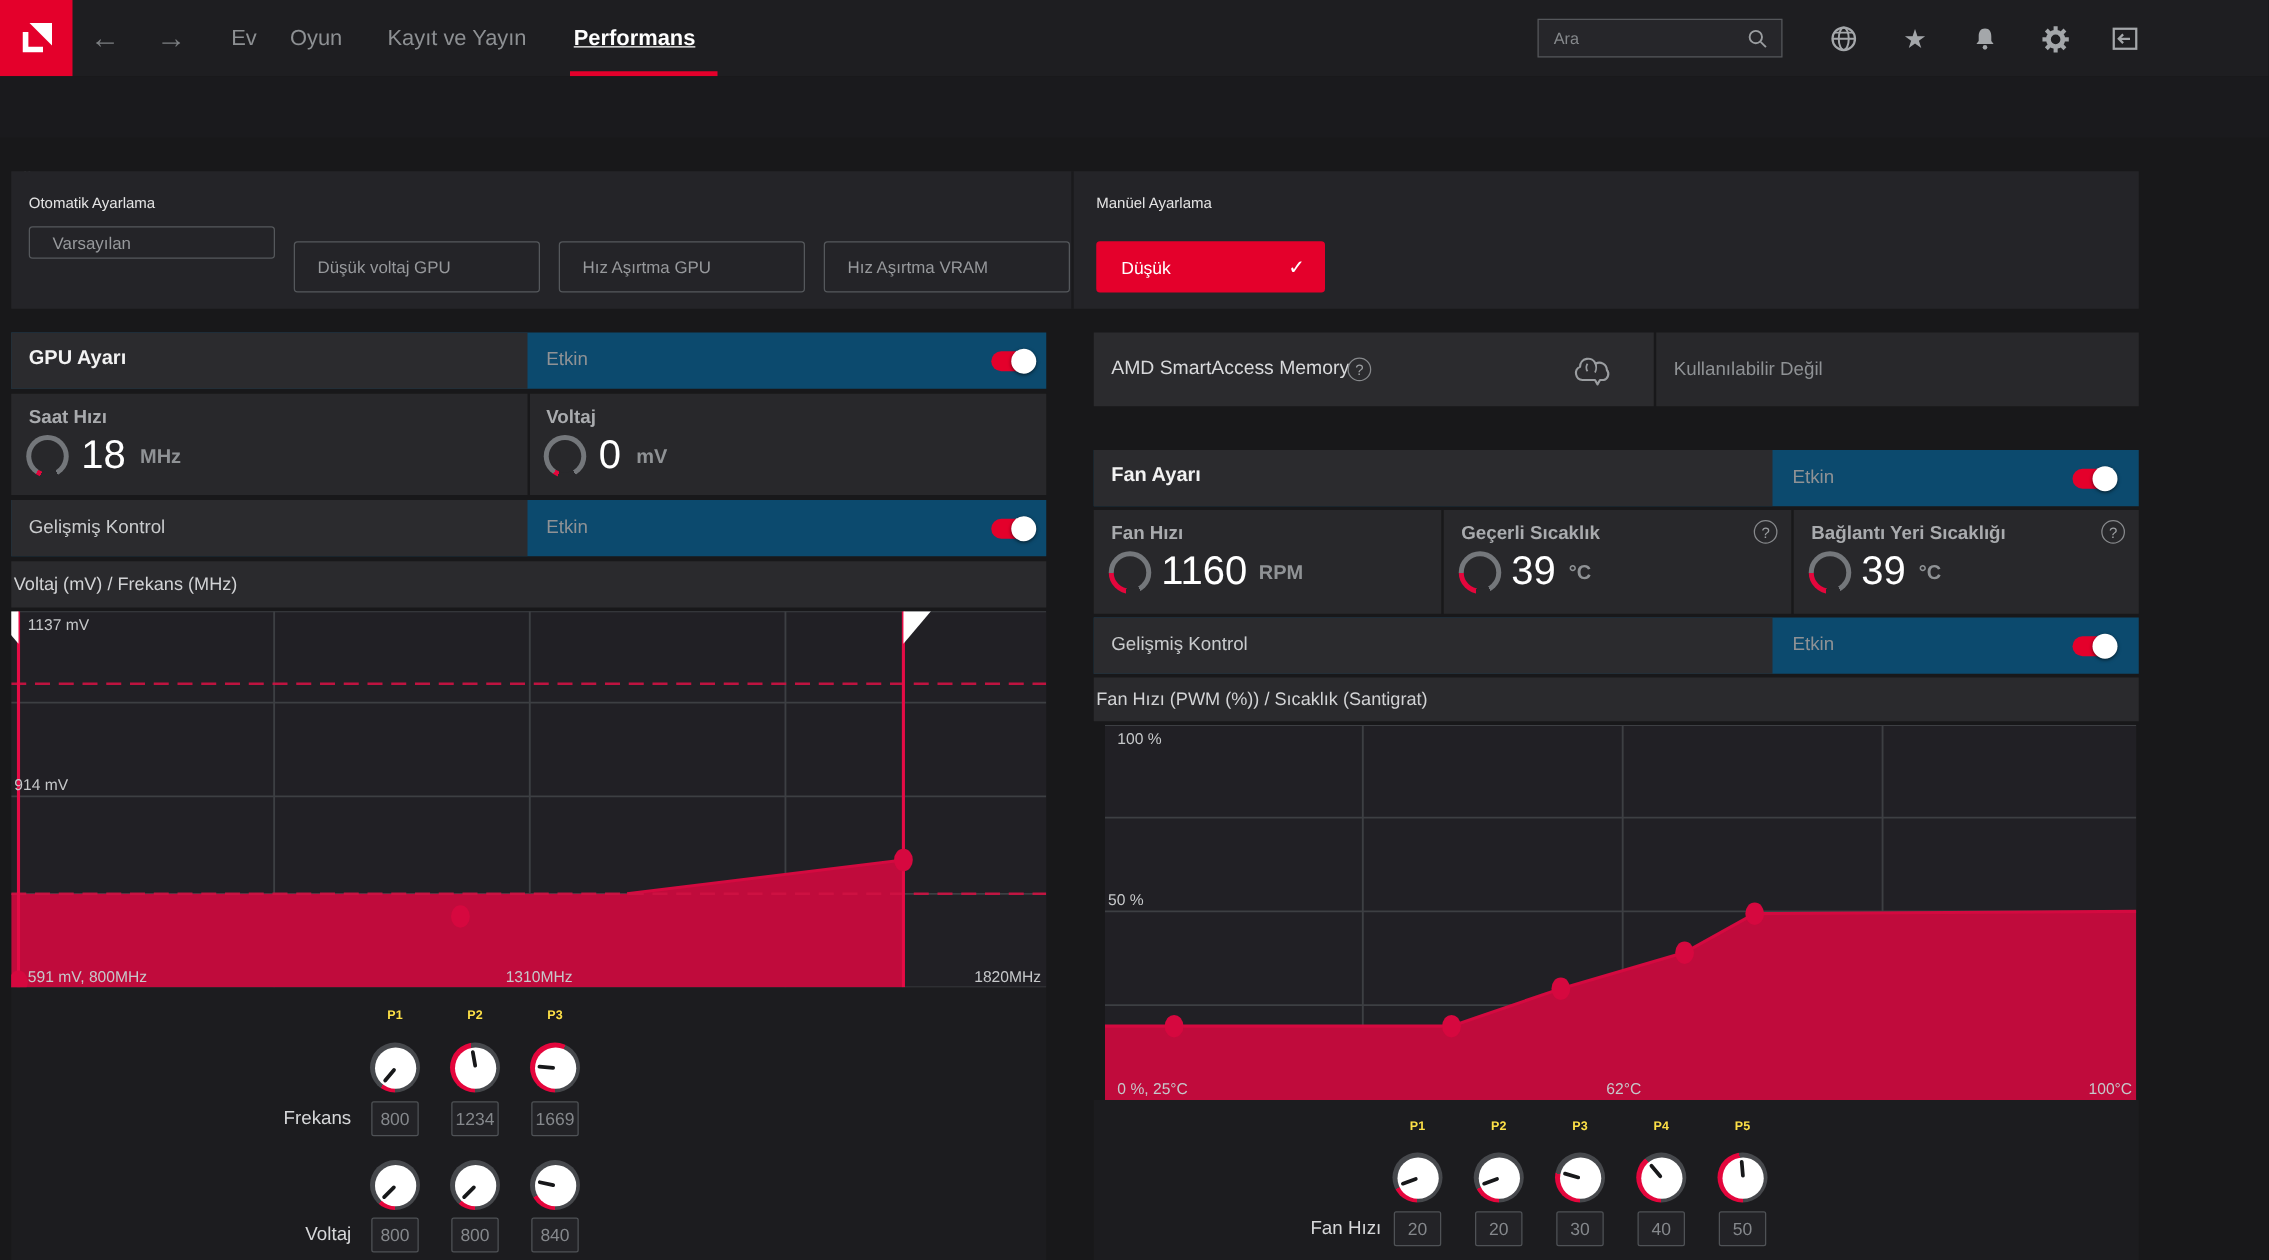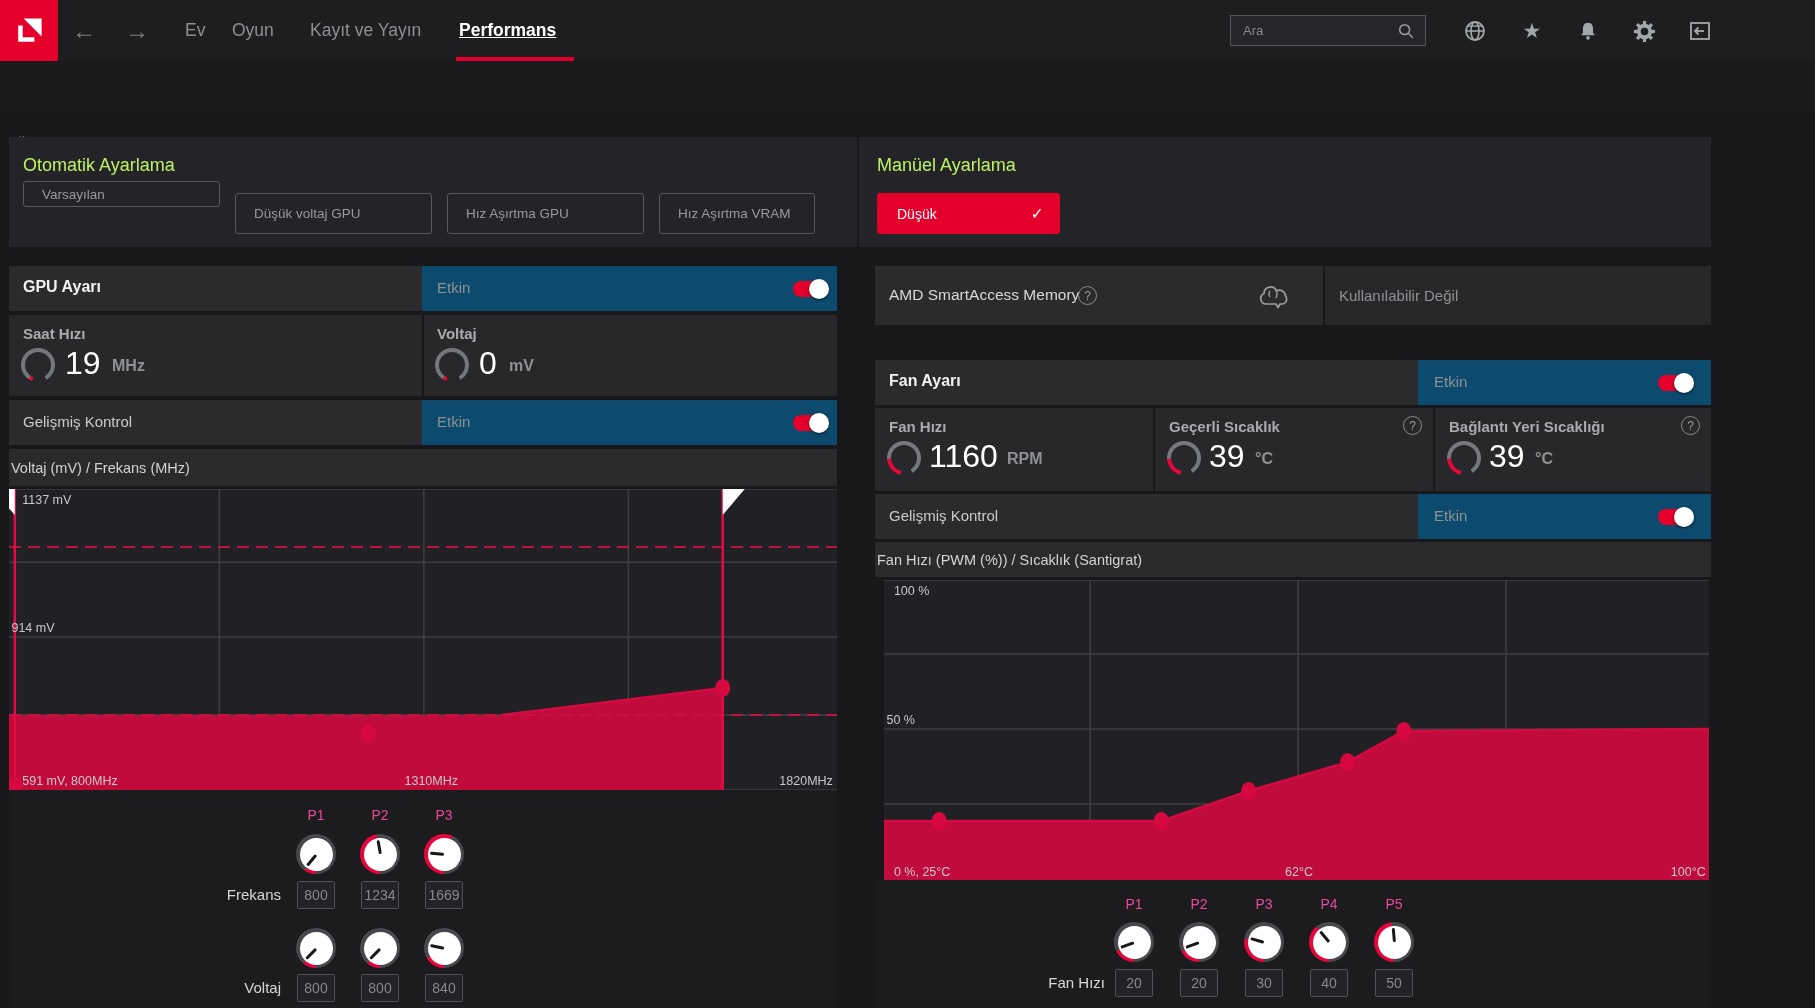--- a/index.html
+++ b/index.html
@@ -23,21 +23,21 @@
 
   
   #subbar { left:0; top:61px; width:1815px; height:49px; background:#1a1a1d; }
   .tab { top:61px; height:49px; display:flex; align-items:center; color:#7e8184; font-size:17.5px; cursor:pointer; }
   .tab.active { color:#ffffff; font-weight:bold; }
   .subicon { top:72px; width:28px; height:28px; display:flex; align-items:center; justify-content:center; color:#8b8e91; cursor:pointer; }
 
   
   .bar-title { background:#242428; color:#e8e9ea; font-size:12.5px; font-weight:bold; display:flex; align-items:center; padding-left:14px; }
   .panel { background:#242428; }
-  .seclabel { color:#bef264; font-size:18px; }
+  .seclabel { color:#e5e5e5; font-size:12px; }
   .tunebtn { border:1px solid #55585c; border-radius:3px; color:#97999c; font-size:13.5px;
     display:flex; align-items:center; padding-left:18px; cursor:pointer; background:transparent; }
   .redbtn { background:#e4002b; border-radius:3px; color:#ffffff; font-size:14px;
     display:flex; align-items:center; justify-content:space-between; padding:0 16px 0 20px; cursor:pointer; }
 
   .rowL { background:#2b2b2e; }
   .rowR { background:#0c4a6e;text-decoration:underline; }
   .cell { background:#28282b; }
   .hdr { color:#f2f2f2; font-size:16px; font-weight:bold; }
   .etkin { color:#8f9295; font-size:15px; }
@@ -54,21 +54,21 @@
   .gauge { width:34px; height:34px; border-radius:50%; position:relative;
     background:conic-gradient(from 150deg, transparent 0deg 50deg, #e4063c 50deg 92deg, #74777b 92deg 360deg); }
   .gauge::after { content:""; position:absolute; inset:4px; border-radius:50%; background:#28282b; }
   .gauge.tiny { background:conic-gradient(from 150deg, transparent 0deg 50deg, #e4063c 50deg 64deg, #74777b 64deg 360deg); }
   .gauge.big  { background:conic-gradient(from 150deg, transparent 0deg 42deg, #e4063c 42deg 118deg, #74777b 118deg 360deg); }
 
   .qicon { width:19px; height:19px; border:1.5px solid #87898c; border-radius:50%; color:#9a9da0;
     font-size:12px; display:flex; align-items:center; justify-content:center; }
 
   .editor { background:#1c1c1f; }
-  .plabel { color:#ec4899; font-size:14px; width:40px; text-align:center; }
+  .plabel { color:#fde047; font-size:10px; width:40px; text-align:center;font-weight:bold; }
   .rowlabel { color:#d7d8da; font-size:15px; text-align:right; }
   .pinput { width:38px; height:28px; border:1px solid #4f5256; background:#232327; color:#85888c;
     font-size:14px; display:flex; align-items:center; justify-content:center; border-radius:2px; }
 
   .knob { width:40px; height:40px; border-radius:50%; cursor:pointer;
     background:conic-gradient(from 180deg, #e4063c 0deg var(--arc), #46484c var(--arc) 360deg); }
   .knob::before { content:""; position:absolute; inset:3.5px; border-radius:50%; background:#ffffff; }
   .knob .needle { position:absolute; inset:3.5px; transform:rotate(var(--needle)); }
   .knob .needle::before { content:""; position:absolute; left:50%; top:2px; width:3px; height:14px;
     margin-left:-1.5px; background:#17181a; border-radius:2px; }
@@ -180,40 +180,40 @@
       </div>
   </div>
 
 
   <div class="panel abs" style="left:9px; top:137px; width:1702px; height:110px;">
     <div class="abs" style="left:848px; top:0; width:2px; height:110px; background:#1a1a1c;"></div>
     <div class="seclabel abs" style="left:14px; top:18px;">Otomatik Ayarlama</div>
     <div class="tunebtn abs" style="left:14px; top:44px; width:197px; height:26px;">Varsayılan</div>
     <div class="tunebtn abs" style="left:226px; top:56px; width:197px; height:41px;">Düşük voltaj GPU</div>
     <div class="tunebtn abs" style="left:438px; top:56px; width:197px; height:41px;">Hız Aşırtma GPU</div>
-    <div class="tunebtn abs" style="left:650px; top:56px; width:156px; height:41px;">Hız Aşırtma VRAM</div>
+    <div class="tunebtn abs" style="left:650px; top:56px; width:197px; height:41px;">Hız Aşırtma VRAM</div>
     <div class="seclabel abs" style="left:868px; top:18px;">Manüel Ayarlama</div>
     <div class="redbtn abs" style="left:868px; top:56px; width:183px; height:41px;">
       <span>Düşük</span>
       <span style="font-size:16px;">✓</span>
     </div>
   </div>
 
   <div class="rowR abs" style="left:9px; top:266px; width:828px; height:45px;">
     <div class="rowL abs" style="left:0; top:0; width:413px; height:45px;"></div>
     <div class="hdr abs" style="left:14px; top:12px;">GPU Ayarı</div>
     <div class="etkin abs" style="left:428px; top:13px;">Etkin</div>
     <div class="toggle abs" style="left:784px; top:15px;"></div>
   </div>
 
   <div class="abs" style="left:9px; top:315px; width:828px; height:81px;">
     <div class="cell abs" style="left:0; top:0; width:413px; height:81px;">
       <div class="metlbl abs" style="left:14px; top:10px;">Saat Hızı</div>
       <div class="gauge tiny abs" style="left:12px; top:33px;"></div>
-      <div class="bigval abs" style="left:56px; top:30px;">19</div>
+      <div class="bigval abs" style="left:56px; top:30px;">18</div>
       <div class="unit abs" style="left:103px; top:42px;">MHz</div>
     </div>
     <div class="cell abs" style="left:415px; top:0; width:413px; height:81px;">
       <div class="metlbl abs" style="left:13px; top:10px;">Voltaj</div>
       <div class="gauge tiny abs" style="left:11px; top:33px;"></div>
       <div class="bigval abs" style="left:55px; top:30px;">0</div>
       <div class="unit abs" style="left:85px; top:42px;">mV</div>
     </div>
   </div>
 

